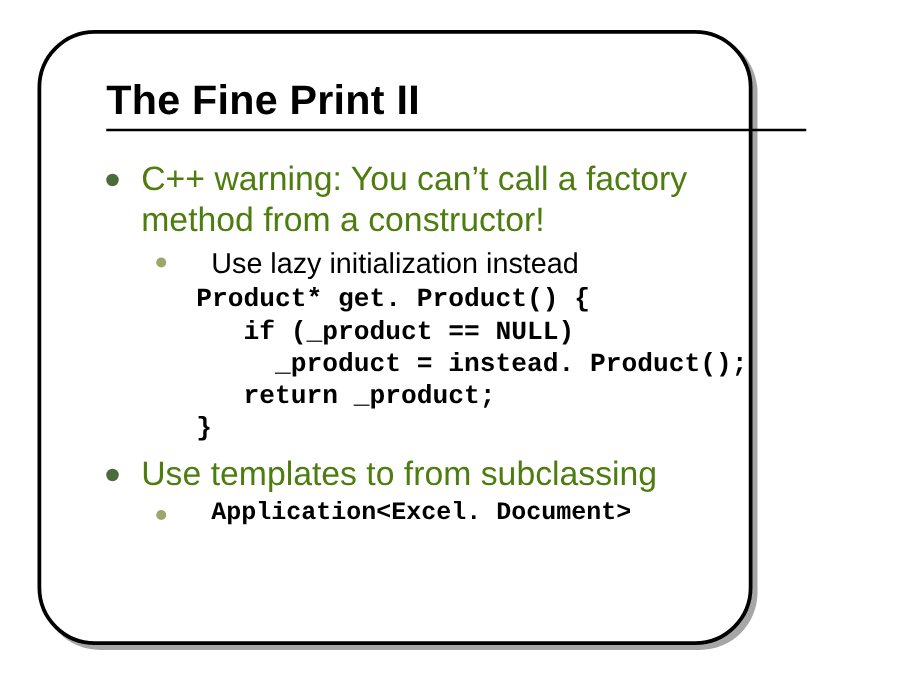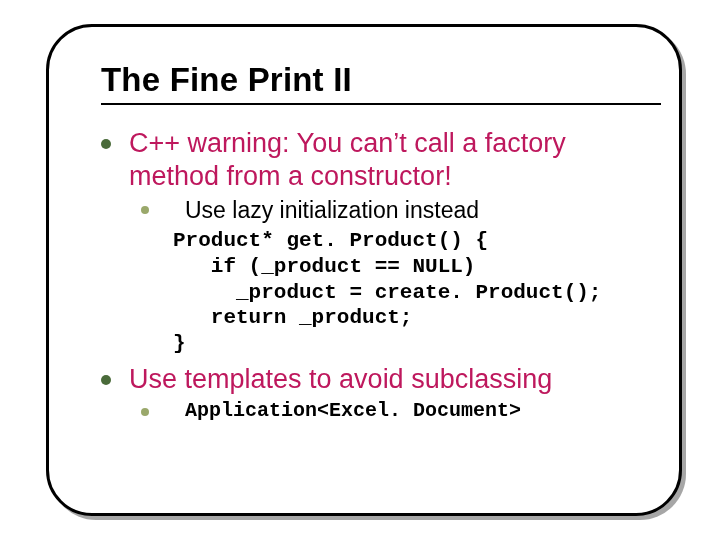--- a/index.html
+++ b/index.html
@@ -6,22 +6,22 @@
   body {
     width: 720px;
     height: 540px;
     background: #ffffff;
     overflow: hidden;
     font-family: Arial, Helvetica, sans-serif;
   }
   .slide {
     position: absolute;
     top: 24px;
-    left: 46px;
-    width: 636px;
+    left: 30px;
+    width: 572px;
     height: 492px;
     border: 3px solid #000;
     border-radius: 46px;
     box-shadow: 4px 4px 0 rgba(0,0,0,0.35);
     background: #fff;
     padding: 34px 40px 22px 52px;
   }
   .title {
     font-weight: 900;
     font-size: 33px;
@@ -44,21 +44,21 @@
   .dot1 {
     width: 10px; height: 10px;
     border-radius: 50%;
     background: #4a6b3a;
     flex: none;
     margin-top: 12px;
     margin-right: 18px;
   }
   .t1 {
     font-size: 27px;
-    color: #be185d;
+    color: #4d7c0f;
     line-height: 1.22;
   }
   .b2 {
     display: flex;
     align-items: flex-start;
     margin-left: 40px;
     margin-top: 2px;
     gap: 26px;
   }
   .b2.tight { margin-top: 0; }
@@ -104,26 +104,26 @@
     <div class="t1">C++ warning: You can’t call a factory method from a constructor!</div>
   </div>
 
   <div class="b2">
     <div class="dot2"></div>
     <div class="t2">Use lazy initialization instead</div>
   </div>
 
   <div class="code">Product* get. Product() {
    if (_product == NULL)
-     _product = create. Product();
+     _product = instead. Product();
    return _product;
 }</div>
 
   <div class="b1">
     <div class="dot1"></div>
-    <div class="t1">Use templates to avoid subclassing</div>
+    <div class="t1">Use templates to from subclassing</div>
   </div>
 
   <div class="b2 tight">
     <div class="dot2"></div>
     <div class="t2 mono">Application&lt;Excel. Document&gt;</div>
   </div>
 </div>
 
 </body></html>

